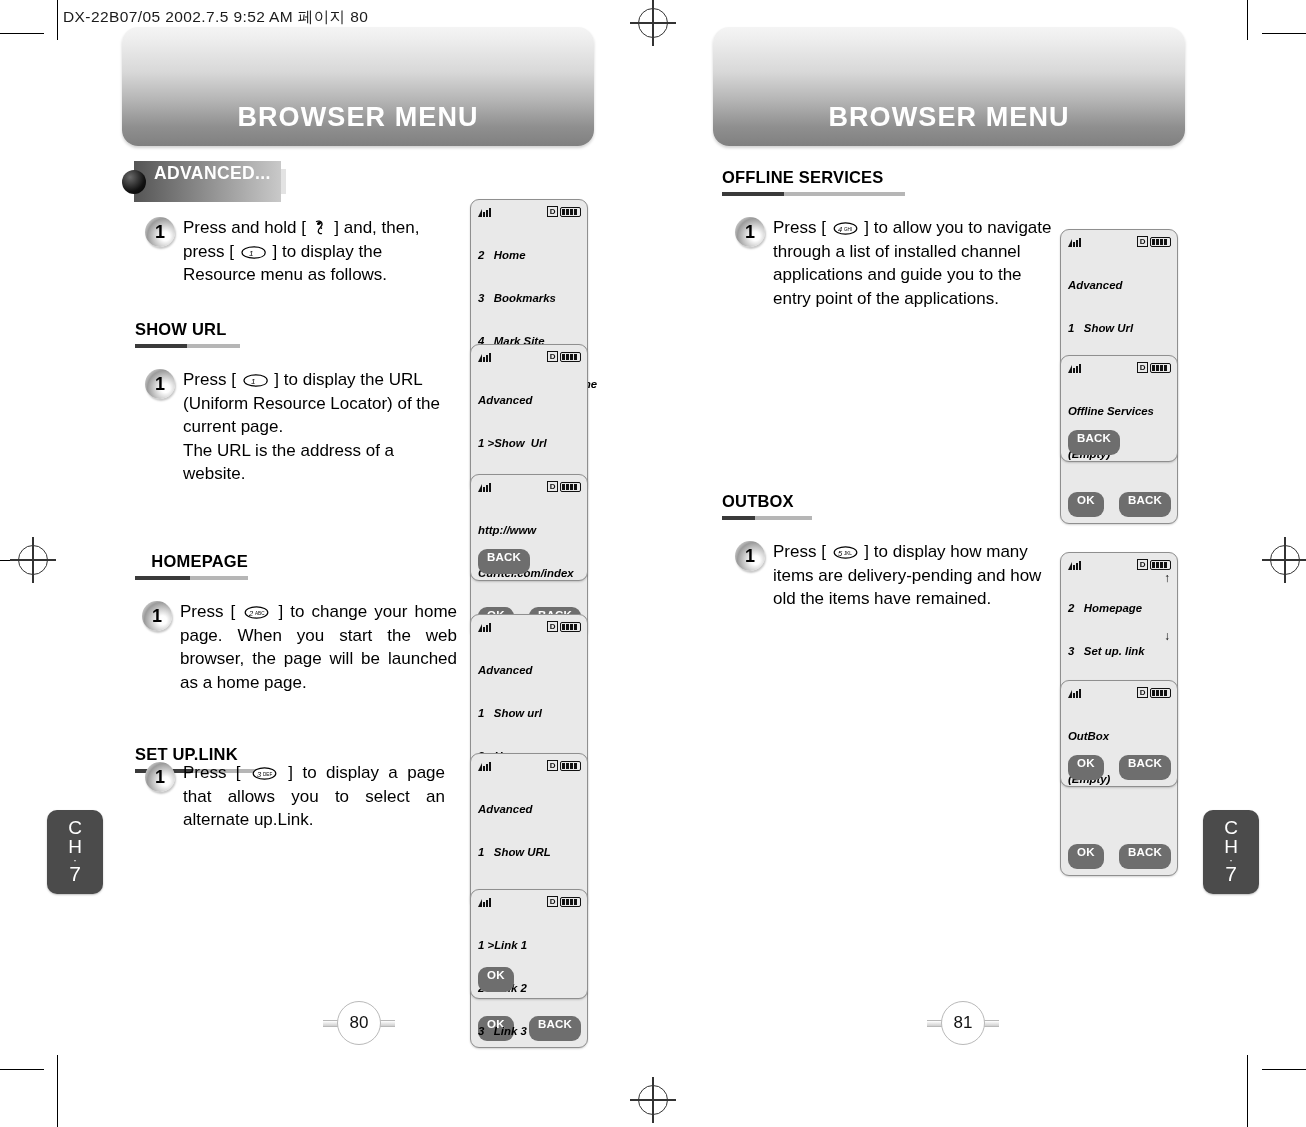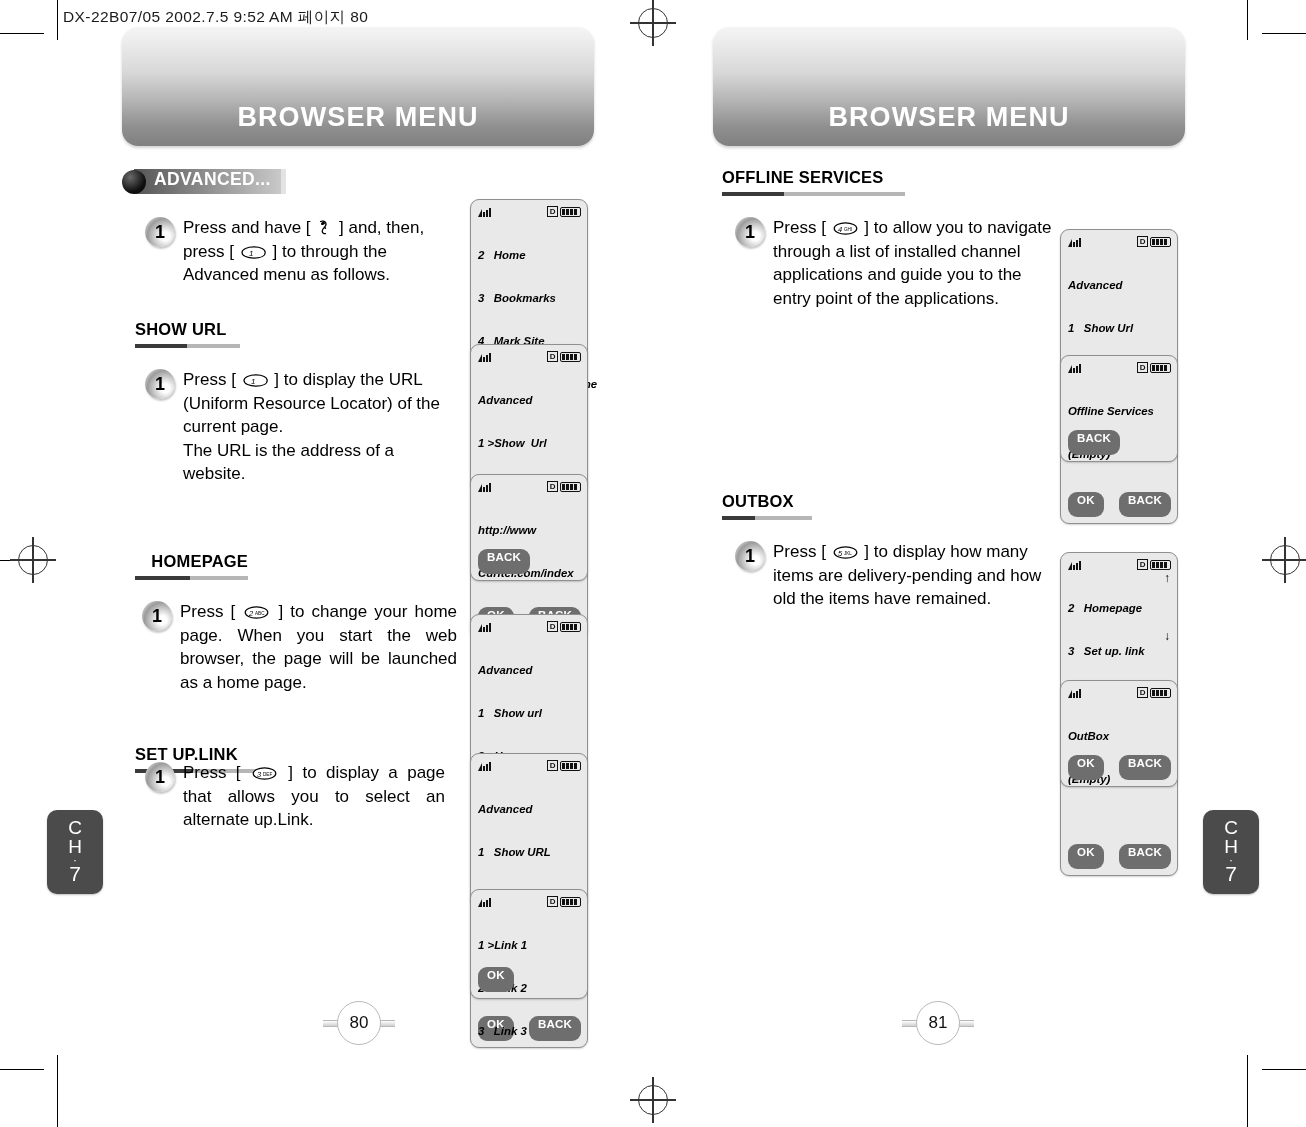--- a/index.html
+++ b/index.html
@@ -77,23 +77,23 @@
   .adv-dot {
     width: 24px; height: 24px;
     border-radius: 50%;
     background: radial-gradient(circle at 34% 30%, #6a6a6a 0%, #111 62%, #000 100%);
     position: relative;
     z-index: 2;
   }
   .adv-bar {
     height: 25px;
     margin-left: -12px;
-    padding: 0 10px 0 20px;
+    padding: 0 10px 16px 20px;
     display: flex;
-    align-items: flex-start;
+    align-items: center;
     background: linear-gradient(to right, #555 0%, #8d8d8d 48%, #c9c9c9 100%);
   }
   .adv-bar-text {
     color: #fff;
     font-size: 17.5px;
     font-weight: bold;
     letter-spacing: 0.4px;
     white-space: nowrap;
   }
   .adv-cap {
@@ -347,28 +347,28 @@
     <span class="adv-bar-text">ADVANCED...</span>
   </span>
   <span class="adv-cap"></span>
 </div>
 
 <div class="step" style="left:145px; top:216px; width:290px;">
   <span class="step-num">
     <span class="ball"></span>
     <span class="digit">1</span>
   </span>
-  <span class="step-text"><span>Press and have [ </span><span class="key"><svg width="17" height="17" viewBox="0 0 17 17">
+  <span class="step-text"><span>Press and hold [ </span><span class="key"><svg width="17" height="17" viewBox="0 0 17 17">
           <path d="M4.5 2.5c1.8-1 4.5-0.3 5.3 1.6 0.8 1.9-0.3 3.2-1.5 4.3-1.3 1.2-2.3 2.4-2.1 3.9 0.2 1.6 1.7 2.6 3.3 2.3" fill="none" stroke="#000" stroke-width="1.3" stroke-linecap="round"></path>
           <ellipse cx="7" cy="4.4" rx="2.1" ry="1.5" transform="rotate(-22 7 4.4)" fill="#000"></ellipse>
           <circle cx="9.3" cy="9.1" r="0.9" fill="#000"></circle>
         </svg></span><span> ] and, then, press [ </span><span class="key"><svg width="27" height="15" viewBox="0 0 27 15">
           <path d="M2 7.5c0-3.4 5.3-5.6 12-5.6 6.7 0 11.2 2.2 11.2 5.6S20.7 13.1 14 13.1C7.3 13.1 2 10.9 2 7.5z" fill="#fff" stroke="#000" stroke-width="1.2"></path>
           <text x="9" y="11" font-family="Liberation Sans, sans-serif" font-size="8" font-style="italic" fill="#000">1</text>
-        </svg></span><span> ] to through the Advanced menu as follows.</span></span>
+        </svg></span><span> ] to display the Resource menu as follows.</span></span>
 </div>
 
 <div class="sub-head" style="left:135px; top:320px;">
   <span class="label">SHOW URL</span>
   <span class="sub-rule">
     <span class="dark" style="width:52px;"></span>
     <span class="light" style="width:53px;"></span>
   </span>
 </div>
 
@@ -779,17 +779,17 @@
   </div>
 </div>
 
 <div class="chtab" style="left:1203px; top:810px;">
   <span class="ch-c">C</span>
   <span class="ch-h">H</span>
   <span class="ch-dot">·</span>
   <span class="ch-n">7</span>
 </div>
 
-<div class="pagenum" style="left:916px; top:1001px;">
+<div class="pagenum" style="left:941px; top:1001px;">
   <span class="wing l"></span>
   <span class="wing r"></span>
   <span class="circ">81</span>
 </div>
 
 </body></html>

